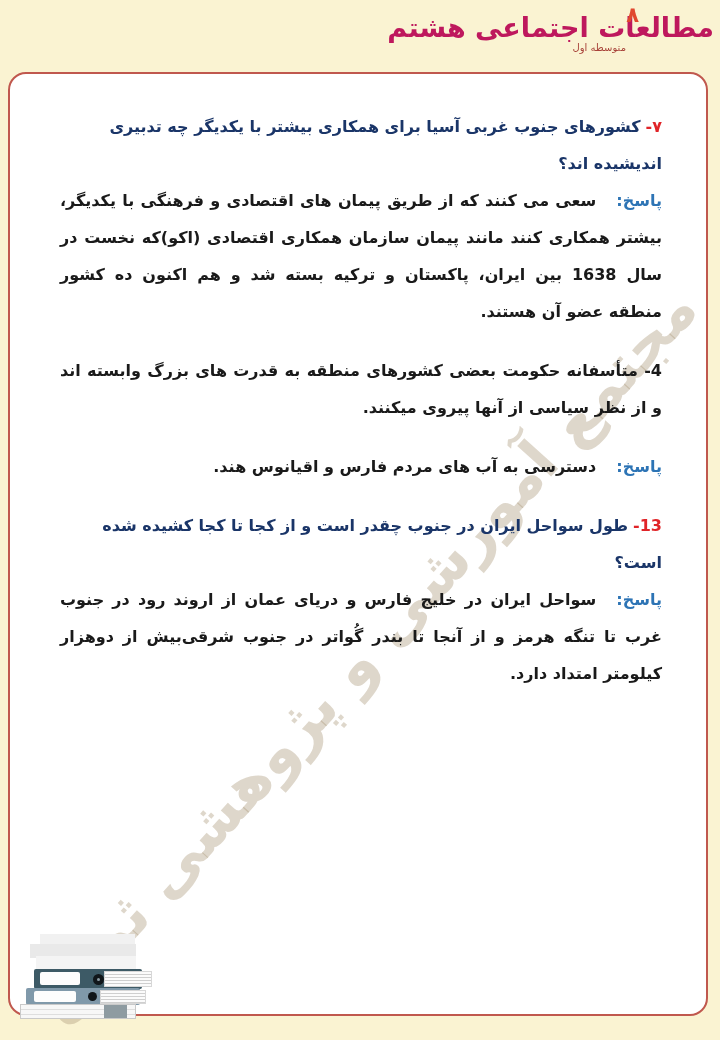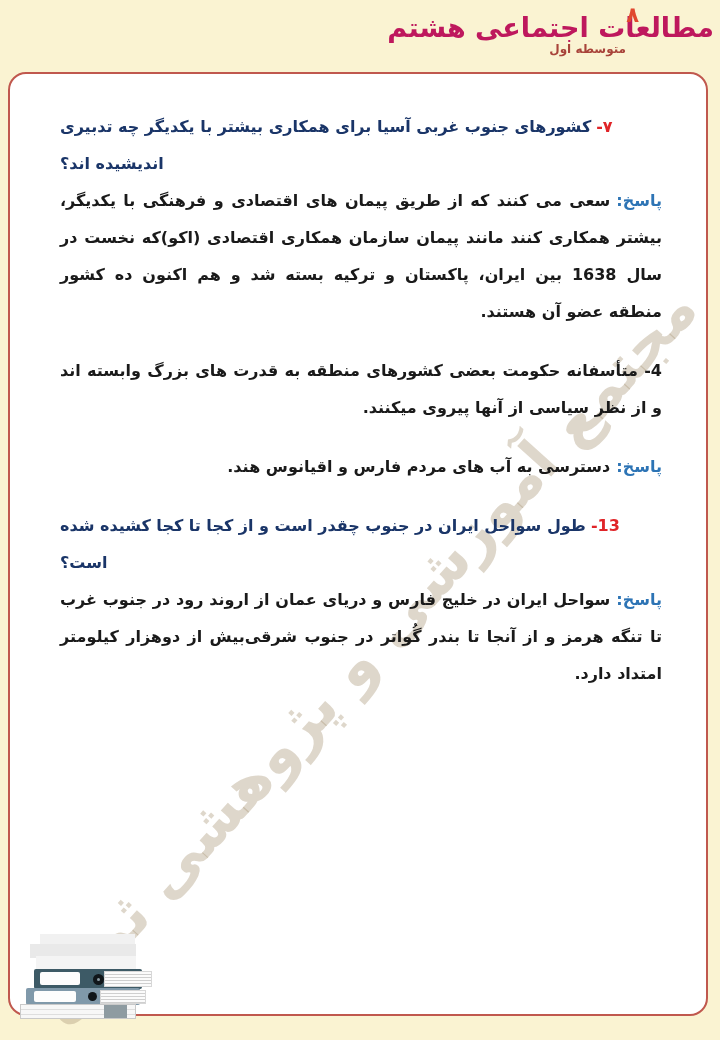--- a/index.html
+++ b/index.html
@@ -3,38 +3,38 @@
 <meta charset="utf-8">
 <style>
   html,body{margin:0;padding:0;width:720px;height:1040px;overflow:hidden;}
   body{background:#FAF3D2;font-family:"DejaVu Sans",sans-serif;position:relative;}
 
   
   .header{position:absolute;top:0;left:0;width:720px;height:72px;}
   .logo{position:absolute;top:12px;right:6px;text-align:right;}
   .logo-title{font-size:27px;font-weight:bold;color:#be185d;letter-spacing:-1px;direction:rtl;}
   .logo-number{position:absolute;top:-9px;right:75px;font-size:21px;font-weight:bold;color:#E0482E;}
-  .logo-subtitle{position:absolute;top:30px;right:88px;font-size:12px;font-weight:bold;color:#A8433A;direction:rtl;}
+  .logo-subtitle{position:absolute;top:30px;right:88px;font-size:10px;font-weight:normal;color:#A8433A;direction:rtl;}
 
   
   .page{position:absolute;left:8px;top:72px;width:700px;height:944px;background:#FFFFFF;
         border:2px solid #C0584E;border-radius:18px;box-sizing:border-box;}
 
   
   .watermark{position:absolute;left:-60px;top:515px;width:880px;text-align:center;
              transform:rotate(-48deg);direction:rtl;font-size:60px;font-weight:bold;
              color:rgba(167,150,118,0.38);white-space:nowrap;z-index:1;pointer-events:none;}
 
   
   .content{position:absolute;left:50px;top:34px;width:602px;direction:rtl;z-index:2;}
   p{margin:0;font-size:16px;font-weight:bold;line-height:37px;}
-  .q{color:#1A3568;text-align:left;}
+  .q{color:#1A3568;text-align:right;}
   .q .qnum{color:#E02428;margin-left:5px;}
   .a{color:#1A1A1A;text-align:justify;}
-  .a .alabel{color:#2D74B5;margin-left:6px;}
+  .a .alabel{color:#2D74B5;margin-left:20px;}
   .block{margin-top:0;}
   .block + .block{margin-top:22px;}
 
   
   .books{position:absolute;left:8px;top:860px;width:150px;height:80px;z-index:3;}
   .books div{position:absolute;box-sizing:border-box;}
   .paper1{left:22px;top:0px;width:95px;height:13px;background:#F1F1F1;}
   .paper2{left:12px;top:10px;width:106px;height:14px;background:#E9E9E9;}
   .paper3{left:18px;top:22px;width:100px;height:13px;background:#F4F4F4;}
   .binder1{left:16px;top:35px;width:108px;height:20px;background:#3D5A66;border-radius:2px;}

